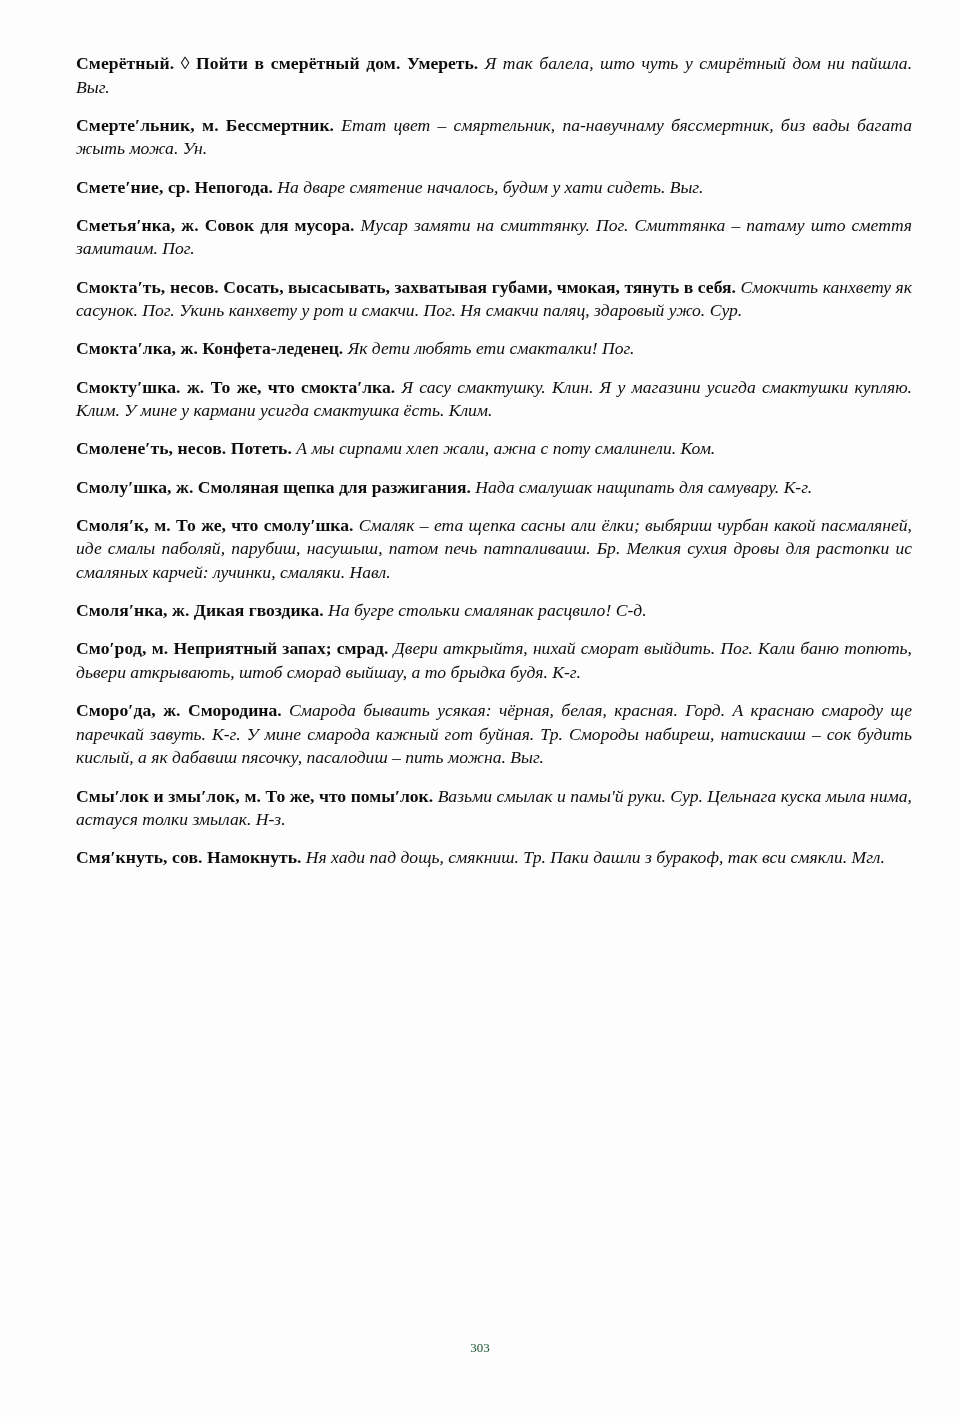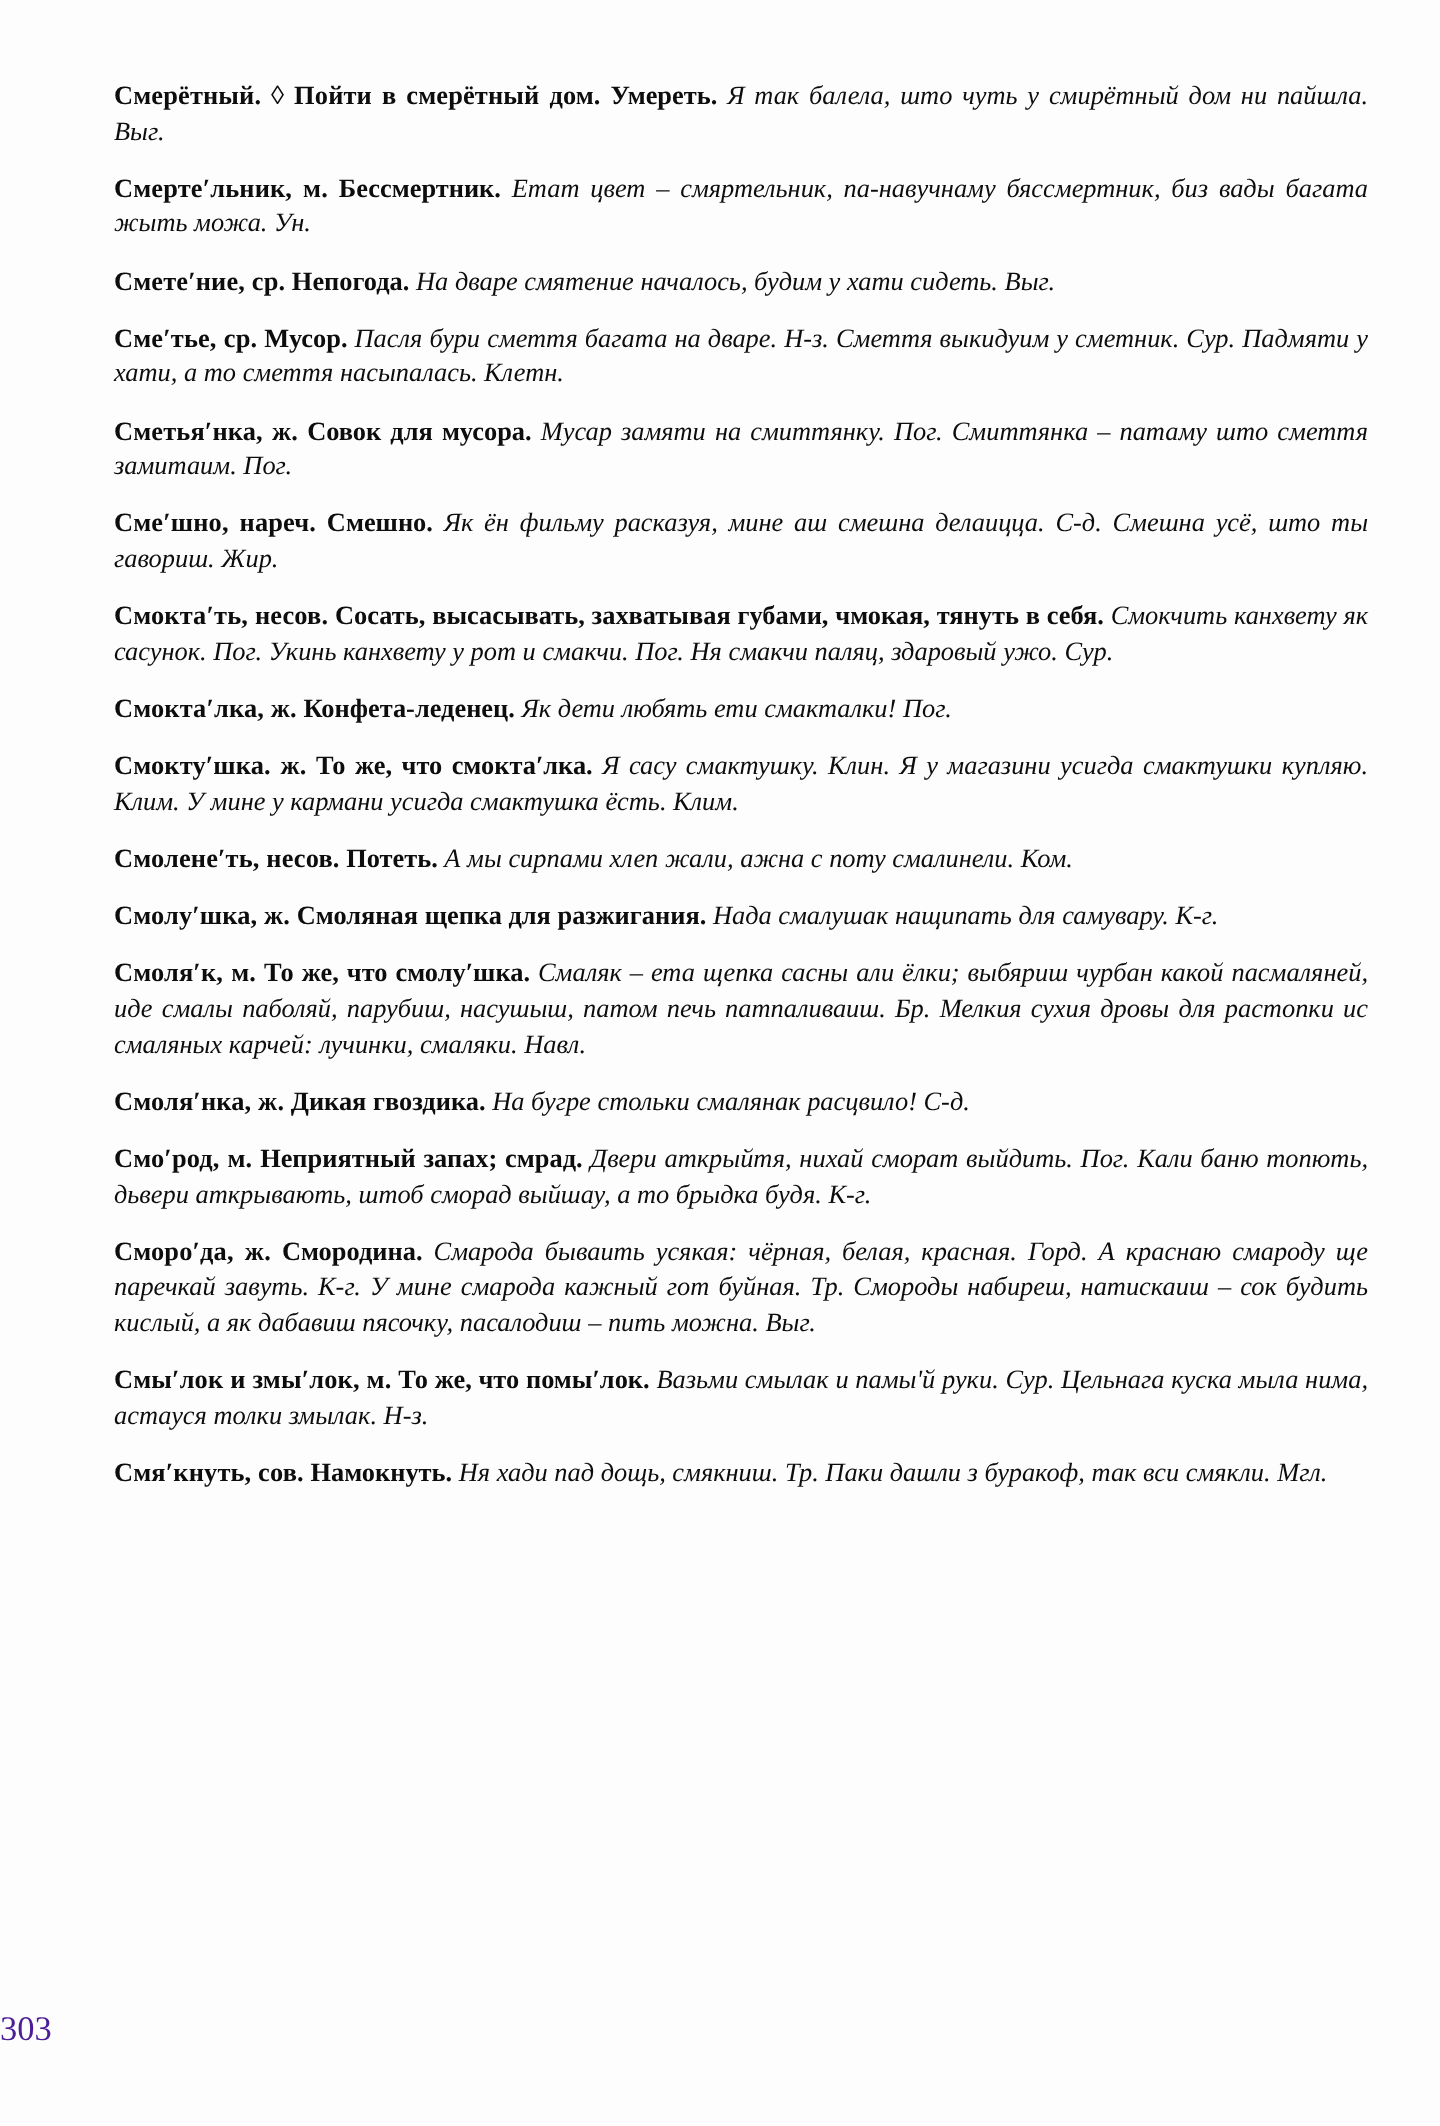--- a/index.html
+++ b/index.html
@@ -49,23 +49,24 @@
   }
   .entry .ex {
     font-style: italic;
     font-weight: normal;
   }
   .page-number {
     position: absolute;
     left: 0;
     top: 1340px;
     width: 960px;
-    font-size: 23px;
+    text-align: center;
+    font-size: 13px;
     font-family: "Liberation Serif", "DejaVu Serif", serif;
-    color: #4c1d95;
+    color: #14532d;
   }
   .spacer-large { height: 14px; }
 </style>
 </head>
 <body>
 
 <div class="page">
   <div class="page-body">
 
     <p class="entry">
@@ -81,37 +82,27 @@
       <span class="def">Бессмертник.</span>
       <span class="ex">Етат цвет – смяртельник, па-навучнаму бяссмертник, биз вады багата жыть можа. Ун.</span>
     </p>
 
     <p class="entry">
       <span class="hw">Сметеʹние, ср.</span>
       <span class="def">Непогода.</span>
       <span class="ex">На дваре смятение началось, будим у хати сидеть. Выг.</span>
     </p>
 
-    <p class="entry">
-      <span class="hw">Смеʹтье, ср.</span>
-      <span class="def">Мусор.</span>
-      <span class="ex">Пасля бури смеття багата на дваре. Н-з.  Смеття выкидуим у сметник. Сур.  Падмяти у хати, а то смеття насыпалась. Клетн.</span>
-    </p>
 
     <p class="entry">
       <span class="hw">Сметьяʹнка, ж.</span>
       <span class="def">Совок для мусора.</span>
       <span class="ex">Мусар замяти на смиттянку. Пог.  Смиттянка – патаму што смеття замитаим. Пог.</span>
     </p>
 
-    <p class="entry">
-      <span class="hw">Смеʹшно, нареч.</span>
-      <span class="def">Смешно.</span>
-      <span class="ex">Як ён фильму расказуя, мине аш смешна делаицца. С-д.  Смешна усё, што ты гавориш. Жир.</span>
-    </p>
 
     <p class="entry">
       <span class="hw">Смоктаʹть, несов.</span>
       <span class="def">Сосать, высасывать, захватывая губами, чмокая, тянуть в себя.</span>
       <span class="ex">Смокчить канхвету як сасунок. Пог.  Укинь канхвету у рот и смакчи. Пог. Ня смакчи паляц, здаровый ужо. Сур.</span>
     </p>
 
     <p class="entry">
       <span class="hw">Смоктаʹлка, ж.</span>
       <span class="def">Конфета-леденец.</span>

